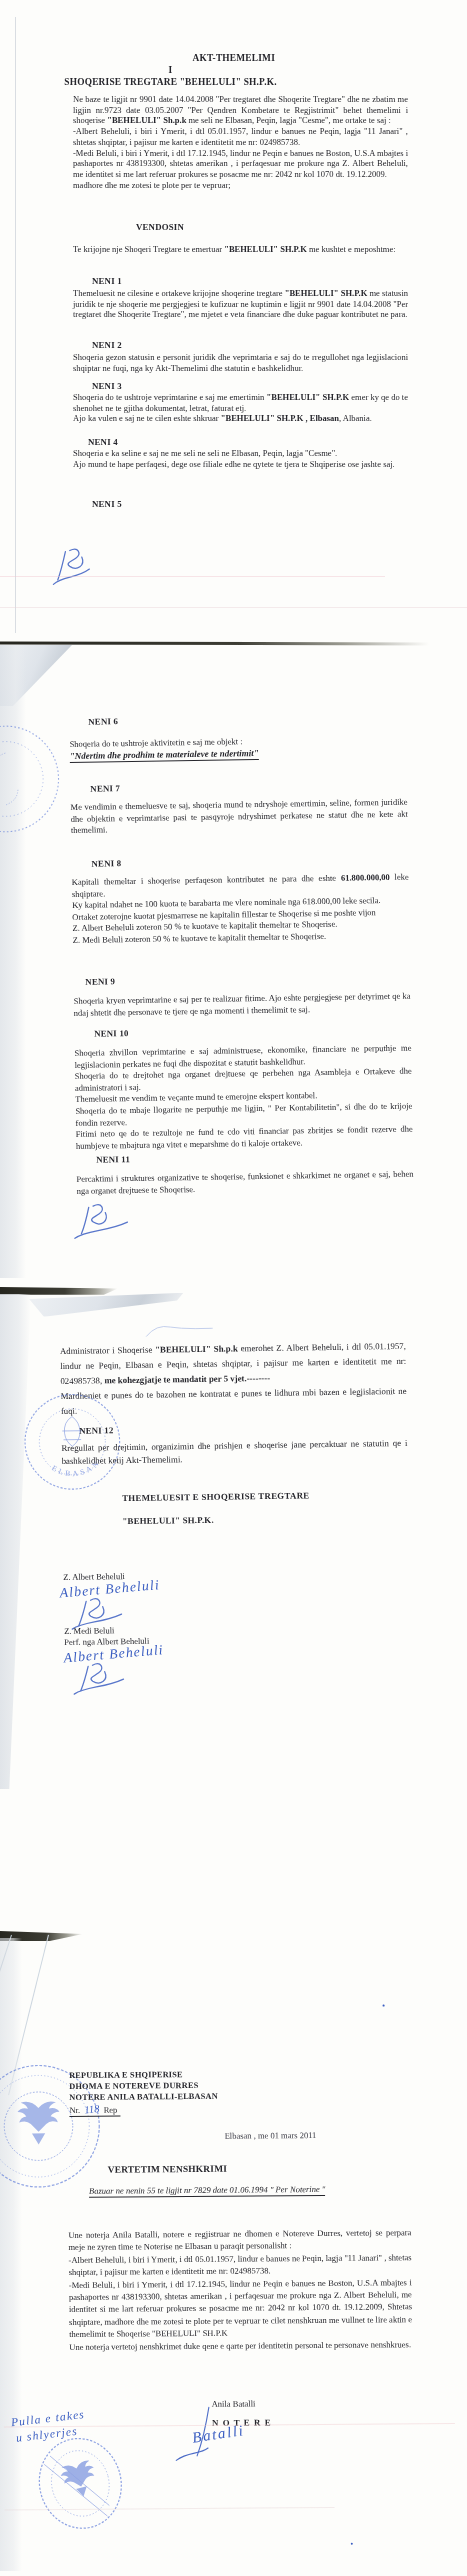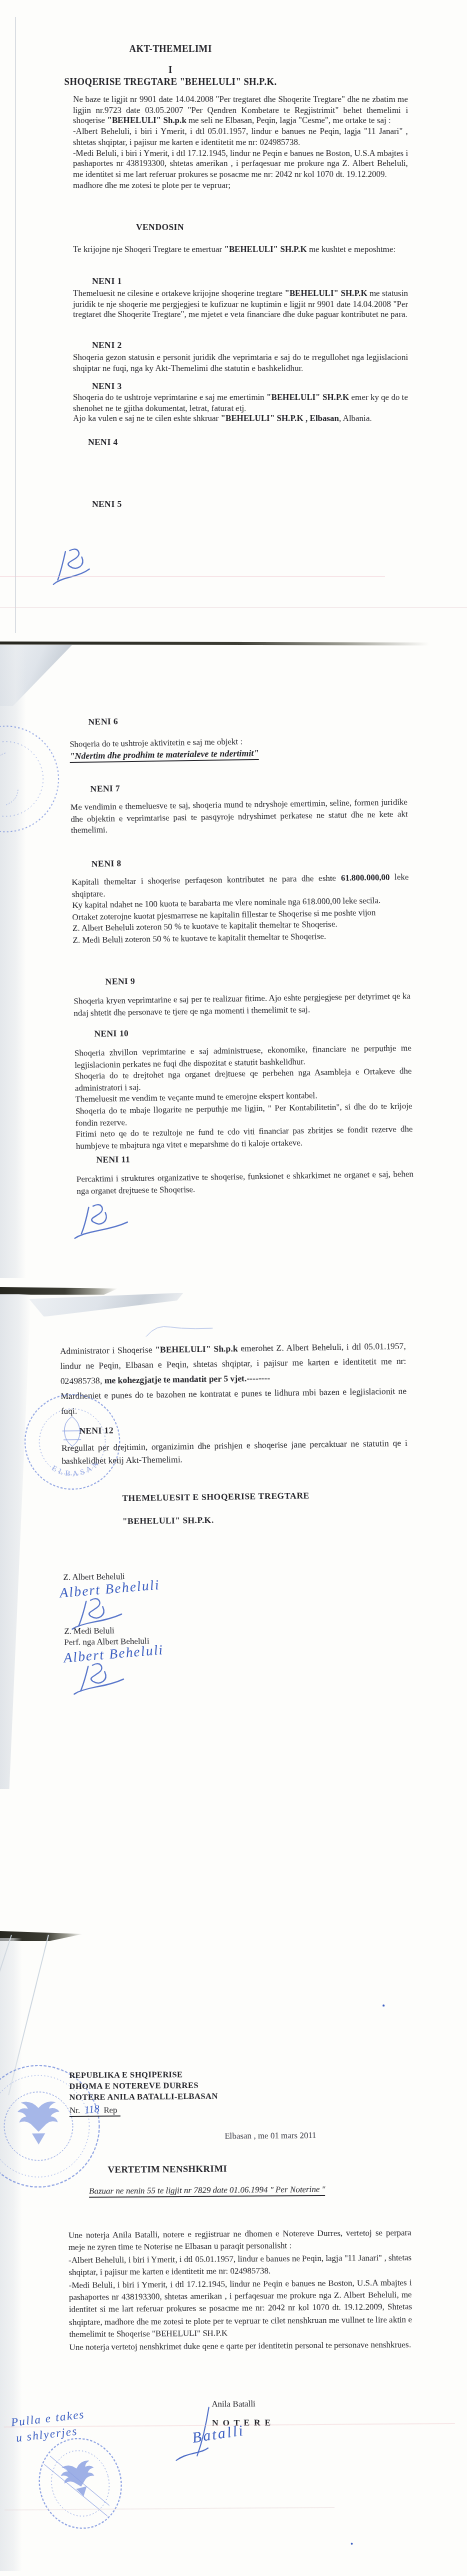--- a/index.html
+++ b/index.html
@@ -26,21 +26,21 @@
   .speck{position:absolute;border-radius:50%;}
 </style>
 </head>
 <body>
 
 <div class="canvas">
 
   <div class="abs" style="top:0;left:0;width:468px;height:643px;">
     <div class="abs" style="left:15.4px;top:16.5px;width:0.6px;height:616px;background:#d9dde2;"></div>
 
-    <div class="abs ctr bigtitle" style="top:44px;left:66px;width:209px;text-align:center;">AKT-THEMELIMI</div>
+    <div class="abs ctr bigtitle" style="top:53px;left:66px;width:209px;text-align:right;">AKT-THEMELIMI</div>
     <div class="abs bigtitle" style="top:65px;left:66px;width:209px;text-align:center;">I</div>
     <div class="abs bigtitle" style="top:77px;left:33px;width:275px;text-align:center;">SHOQERISE TREGTARE  "BEHELULI"  SH.P.K.</div>
 
     <div class="abs" style="top:94px;left:73px;width:335px;">
       <p class="jp"><span>Ne baze te ligjit nr 9901 date 14.04.2008  "Per tregtaret dhe Shoqerite Tregtare" dhe ne zbatim me ligjin nr.9723 date 03.05.2007 "Per Qendren Kombetare te Regjistrimit" behet themelimi i shoqerise  </span><span class="b">"BEHELULI"  Sh.p.k</span><span>  me seli ne Elbasan, Peqin, lagja "Cesme", me ortake te saj :</span></p>
       <p class="jp">-Albert Beheluli, i biri i Ymerit, i dtl 05.01.1957, lindur e banues ne Peqin, lagja "11 Janari" , shtetas shqiptar, i pajisur me karten e identitetit me nr: 024985738.</p>
       <p class="jp">-Medi Beluli, i biri i Ymerit, i dtl 17.12.1945, lindur ne Peqin e banues ne Boston, U.S.A mbajtes i pashaportes nr 438193300, shtetas amerikan , i perfaqesuar me prokure nga Z. Albert Beheluli, me identitet si me lart referuar prokures se posacme me nr: 2042 nr kol 1070 dt. 19.12.2009.</p>
       <p class="jp"> madhore dhe me zotesi te plote per te vepruar;</p>
     </div>
 
@@ -50,20 +50,21 @@
     <div class="abs h" style="top:276px;left:92px;">NENI 1</div>
     <p class="jp abs" style="top:288px;left:73px;width:335px;"><span>Themeluesit  ne cilesine e ortakeve krijojne shoqerine tregtare </span><span class="b">"BEHELULI"  SH.P.K</span><span> me statusin juridik te nje  shoqerie me pergjegjesi te kufizuar ne kuptimin e ligjit nr 9901 date 14.04.2008  "Per tregtaret dhe Shoqerite Tregtare", me mjetet e veta financiare dhe duke paguar kontributet ne para.</span></p>
 
     <div class="abs h" style="top:340px;left:92px;">NENI 2</div>
     <p class="jp abs" style="top:352px;left:73px;width:335px;">Shoqeria gezon statusin e personit juridik dhe veprimtaria e saj do te rregullohet nga legjislacioni shqiptar ne fuqi, nga ky Akt-Themelimi dhe statutin e bashkelidhur.</p>
 
     <div class="abs h" style="top:381px;left:92px;">NENI 3</div>
     <p class="jp abs" style="top:392px;left:73px;width:335px;"><span>Shoqeria do te ushtroje veprimtarine e saj me emertimin </span><span class="b">"BEHELULI"  SH.P.K</span><span> emer ky qe do te shenohet ne te gjitha dokumentat, letrat, faturat etj.</span><br><span>Ajo ka vulen e saj ne te cilen eshte shkruar </span><span class="b">"BEHELULI"  SH.P.K , Elbasan</span><span>, Albania.</span></p>
 
     <div class="abs h" style="top:437px;left:88px;">NENI 4</div>
+    <p class="jp abs" style="top:448px;left:73px;width:335px;"><span>Shoqeria e ka seline e saj ne me seli ne seli ne Elbasan, Peqin, lagja "Cesme".</span><br><span> Ajo mund te hape perfaqesi, dege ose filiale edhe ne qytete te tjera te Shqiperise ose jashte saj.</span></p>
 
     <div class="abs h" style="top:499px;left:92px;">NENI 5</div>
 
     <svg class="abs" style="top:544px;left:51px;" width="43" height="48" viewBox="0 0 78 88">
       <g fill="none" stroke="#3b5ec2" stroke-width="2.3" stroke-linecap="round" opacity=".85">
         <path d="M34 12 C50 4 56 18 45 26 C35 33 26 35 34 41 C47 50 63 40 56 24"></path>
         <path d="M26 14 C22 32 17 52 12 66"></path>
         <path d="M4 74 C22 58 46 64 70 46"></path>
       </g>
     </svg>
@@ -96,21 +97,21 @@
 
       <div class="abs h" style="top:216px;left:88px;">NENI 8</div>
       <div class="abs" style="top:234px;left:68px;width:337px;">
         <p class="jp lh21"><span>Kapitali themeltar i shoqerise perfaqeson kontributet ne para dhe eshte </span><span class="b">61.800.000,00</span><span> leke shqiptare.</span></p>
         <p class="jp lh21">Ky kapital ndahet ne 100 kuota te barabarta me vlere nominale nga 618.000,00 leke secila.</p>
         <p class="jp lh21">Ortaket zoterojne kuotat pjesmarrese ne kapitalin fillestar te Shoqerise si me poshte vijon</p>
         <p class="jp lh21">Z. Albert Beheluli  zoteron 50 % te kuotave te kapitalit themeltar te Shoqerise.</p>
         <p class="jp lh21">Z. Medi Beluli zoteron  50 % te kuotave te kapitalit themeltar te Shoqerise.</p>
       </div>
 
-      <div class="abs h" style="top:334px;left:100px;">NENI 9</div>
+      <div class="abs h" style="top:334px;left:80px;">NENI 9</div>
       <p class="jp abs lh21" style="top:353px;left:68px;width:337px;">Shoqeria  kryen  veprimtarine e saj per te realizuar fitime. Ajo eshte pergjegjese  per detyrimet qe ka ndaj shtetit dhe personave te tjere qe nga momenti i themelimit te saj.</p>
 
       <div class="abs h" style="top:386px;left:88px;">NENI 10</div>
       <div class="abs" style="top:405px;left:68px;width:337px;">
         <p class="jp lh21">Shoqeria zhvillon veprimtarine e saj administruese, ekonomike, financiare ne perputhje me legjislacionin perkates ne fuqi dhe dispozitat e statutit bashkelidhur.</p>
         <p class="jp lh21">Shoqeria do te drejtohet nga organet drejtuese qe perbehen nga Asambleja e Ortakeve dhe administratori i saj.</p>
         <p class="jp lh21">Themeluesit me vendim te veçante mund te emerojne ekspert kontabel.</p>
         <p class="jp lh21"> Shoqeria do te mbaje llogarite ne perputhje me ligjin, " Per Kontabilitetin", si dhe do te krijoje fondin rezerve.</p>
         <p class="jp lh21">Fitimi neto qe do te rezultoje ne fund te cdo viti financiar pas zbritjes se fondit rezerve dhe humbjeve te mbajtura nga vitet e meparshme do ti kaloje ortakeve.</p>
       </div>

